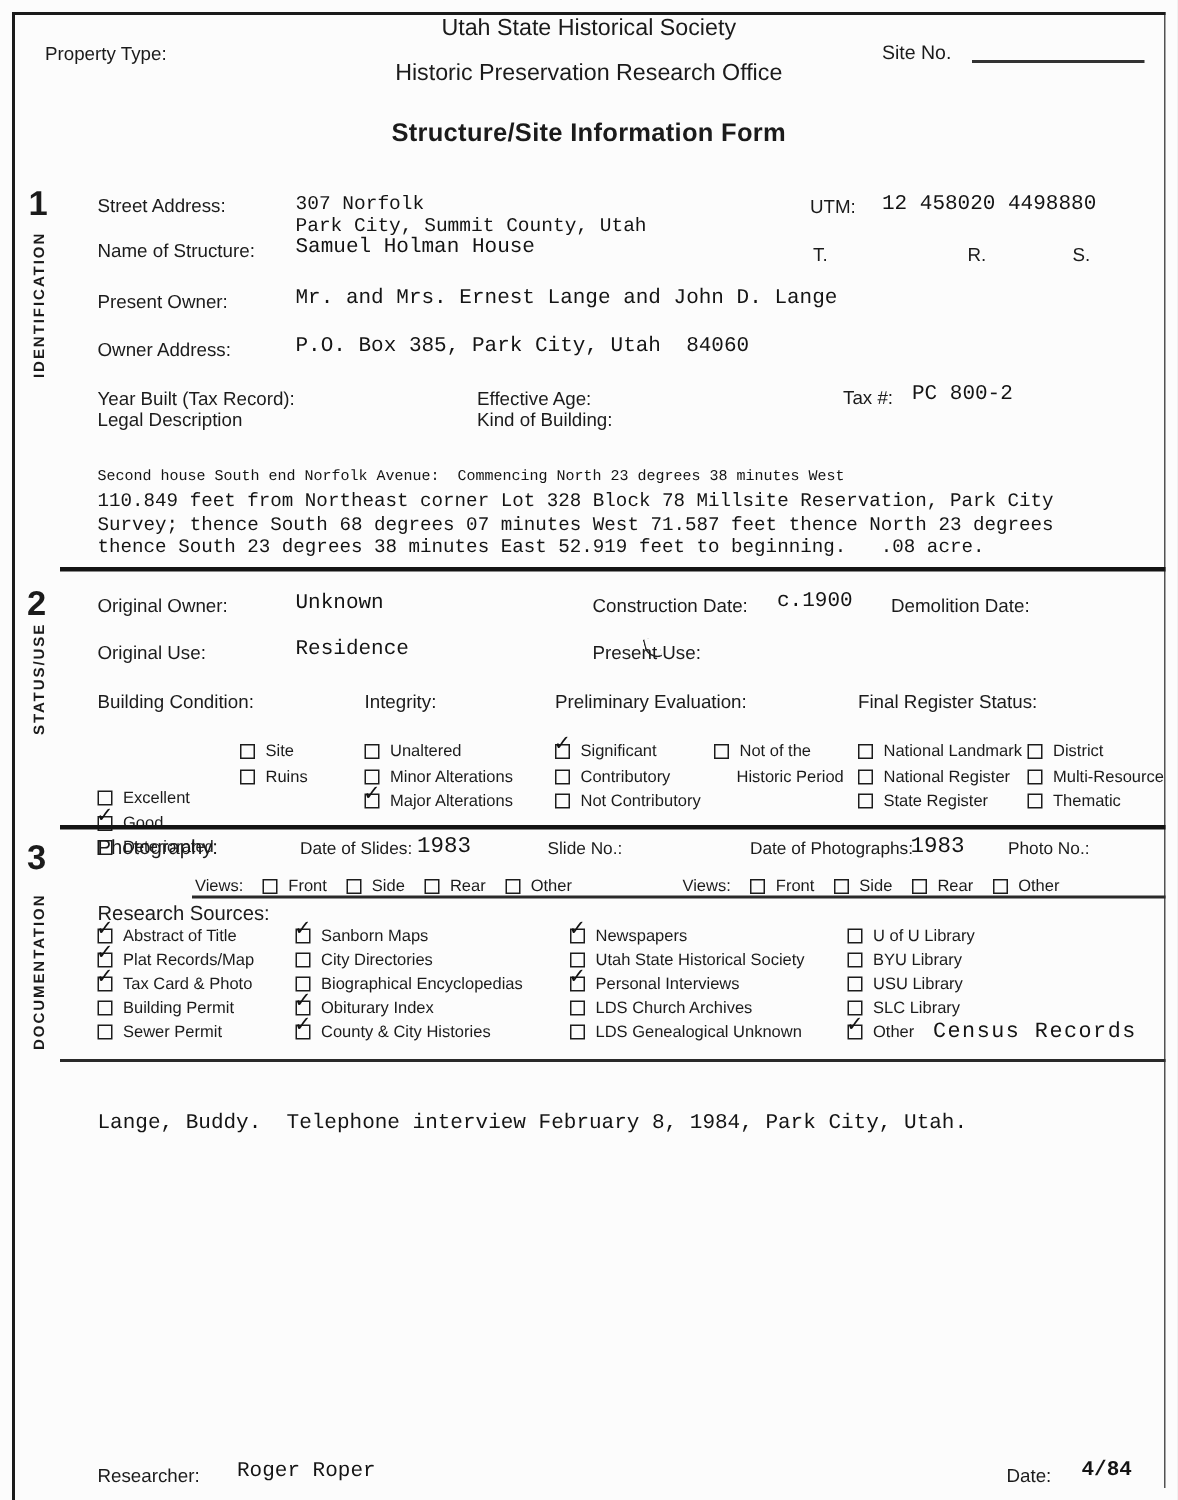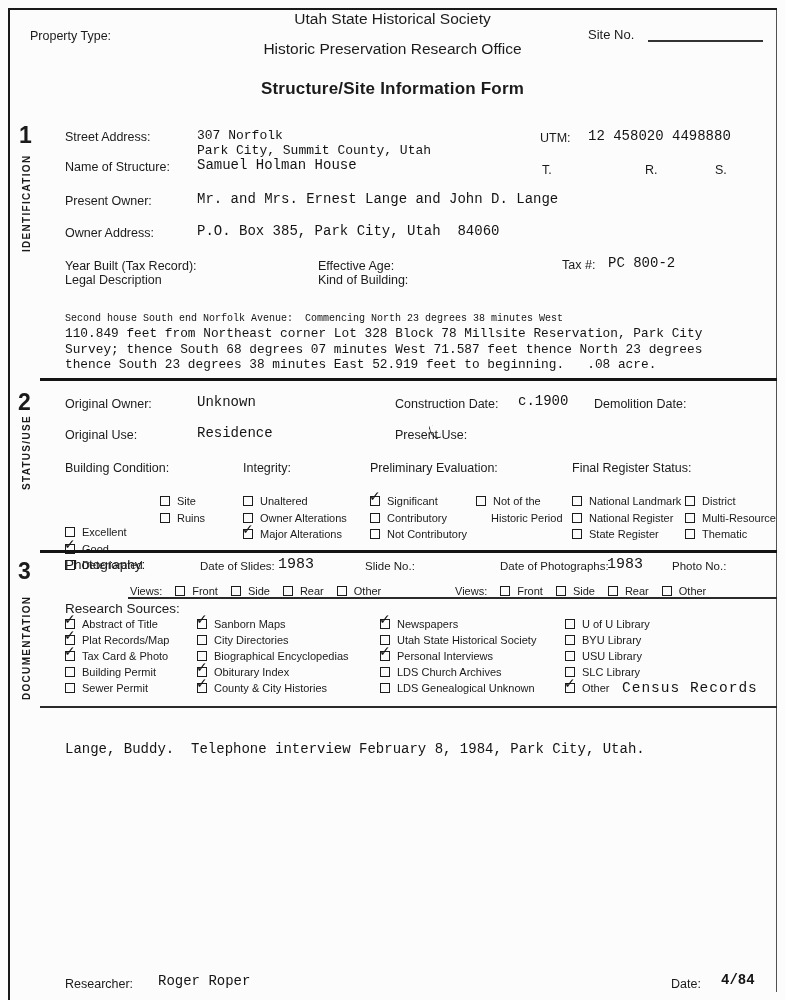--- a/index.html
+++ b/index.html
@@ -128,21 +128,21 @@
         <span class="cbl">Ruins</span>
       </div>
   </div>
   <div class="cbcol" style="left:243px;top:493px;">
     <div class="cbrow tall">
         <span class="cb"></span>
         <span class="cbl">Unaltered</span>
       </div>
     <div class="cbrow tall">
         <span class="cb"></span>
-        <span class="cbl">Owner Alterations</span>
+        <span class="cbl">Minor Alterations</span>
       </div>
     <div class="cbrow tall">
         <span class="cb checked"></span>
         <span class="cbl">Major Alterations</span>
       </div>
   </div>
   <div class="cbcol" style="left:370px;top:493px;">
     <div class="cbrow tall">
         <span class="cb checked"></span>
         <span class="cbl">Significant</span>

